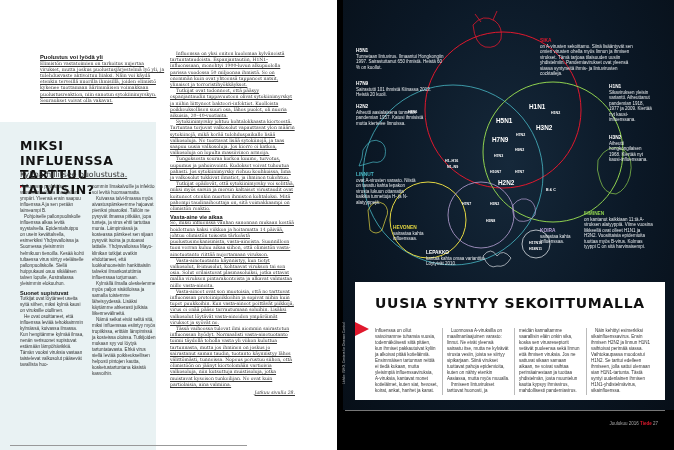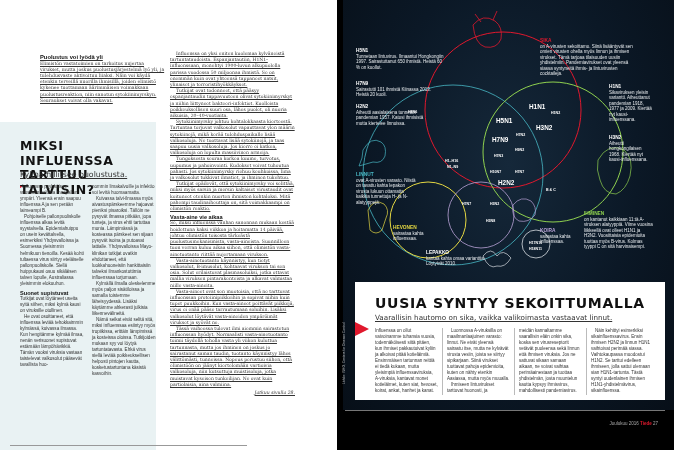--- a/index.html
+++ b/index.html
@@ -202,21 +202,20 @@
   <b class="accent-purple">KOIRA</b>
   <span>sairastaa kahta influenssaa.</span>
 </div>
 <div class="lbl" style="left:584px;top:211px;width:70px">
   <b class="accent-green">IHMINEN</b>
   <span>on kantanut kaikkiaan 11:tä A-viruksen alatyyppiä. Viime vuosina liikkeellä ovat olleet H1N1 ja H3N2. Vuosittaisia epidemioita tuottaa myös B-virus. Kolmas tyyppi C on sitä harvinaisempi.</span>
 </div>
 
 <div class="bottom-panel">
   <h1>UUSIA SYNTYY SEKOITTUMALLA</h1>
-  <h2 class="serif">Vaarallisin hautomo on sika, vaikka valikoimasta vastaavat linnut.</h2>
   <div class="bp-cols">
     <div class="col">
       <p class="noind">Influenssa on ollut vaivoinamme tuhansia vuosia, todennäköisesti siitä pitäen, kun ihmiset pakkautuivat kyliin ja alkoivat pitää kotieläimiä. Ensimmäisen tartunnan reittiä ei tiedä kukaan, mutta yleisimpiä influenssaviruksia, A-viruksia, kantavat monet kotieläimet, kuten siat, hevoset, koirat, ankat, hanhet ja kanat.</p>
     </div>
     <div class="col">
       <p>Luonnossa A-viruksilla on maailmanlaajuinen varasto: linnut. Ne eivät yleensä sairastu itse, mutta ne kylvävät virusta vesiin, joista se siirtyy sipikarjaan. Siinä virukset tuottavat pahoja epidemioita, kuten on nähty etenkin Aasiassa, mutta myös muualla.</p>
       <p>Ihmiseen lintuvirukset tarttuvat huonosti, ja</p>
     </div>
     <div class="col">
       <p class="noind">meidän kannaltamme vaarallisin eläin onkin sika, koska sen virusreseptorit vetävät puoleensa sekä linnun että ihmisen viruksia. Jos ne sattuvat sikaan samaan aikaan, ne voivat vaihtaa perimäainestaan ja tuottaa yhdistelmän, josta muuntelun kautta kypsyy ihmisvirus, mahdollisesti pandemiavirus.</p>

